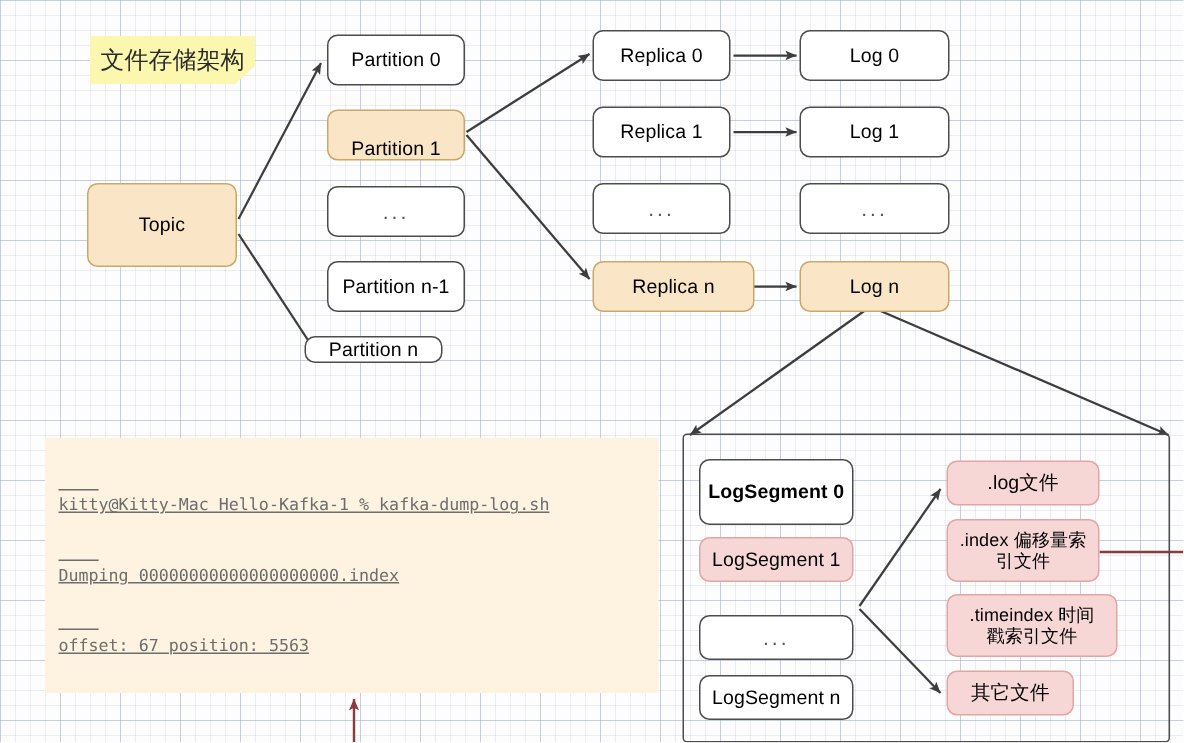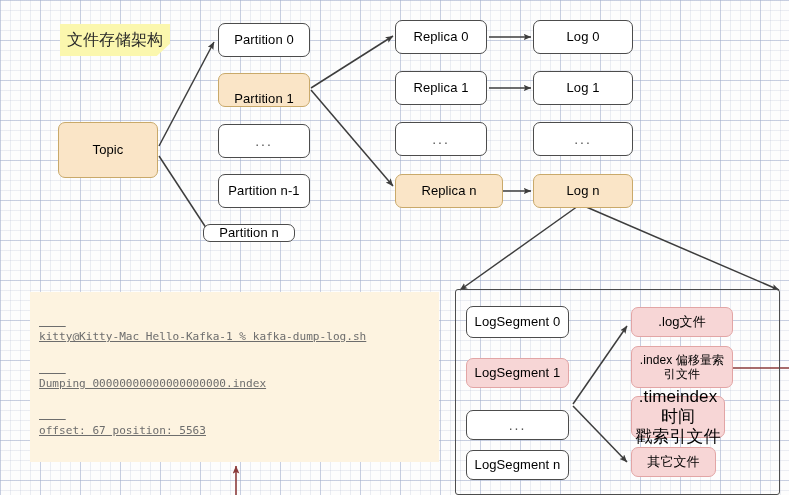--- a/index.html
+++ b/index.html
@@ -200,41 +200,41 @@
     
     
     
     
     
     
   </div>
 
   <div class="panel" style="left:455px; top:289px; width:325px; height:206px;"></div>
 
-  <div class="node" style="left:466px; top:306px; width:103px; height:32px;">
+  <div class="node" style="left:466px; top:306px; width:103px; height:44px;font-weight:bold;">
     <span>LogSegment 0</span>
   </div>
   <div class="node pink" style="left:466px; top:358px; width:103px; height:30px;">
     <span>LogSegment 1</span>
   </div>
   <div class="node ellipsis" style="left:466px; top:410px; width:103px; height:30px;">
     <span>...</span>
   </div>
   <div class="node" style="left:466px; top:450px; width:103px; height:30px;">
     <span>LogSegment n</span>
   </div>
 
   <div class="node pink" style="left:631px; top:307px; width:102px; height:30px;">
     <span>.log文件</span>
   </div>
   <div class="node pink" style="left:631px; top:346px; width:102px; height:42px; font-size:12px;">
     <span>.index 偏移量索
 引文件</span>
   </div>
-  <div class="node pink" style="left:631px; top:396px; width:94px; height:42px; font-size:17px;">
+  <div class="node pink" style="left:631px; top:396px; width:114px; height:42px; font-size:12px;">
     <span>.timeindex 时间
 戳索引文件</span>
   </div>
   <div class="node pink" style="left:631px; top:447px; width:85px; height:30px;">
     <span>其它文件</span>
   </div>
 
 </div>
 
 </body></html>

